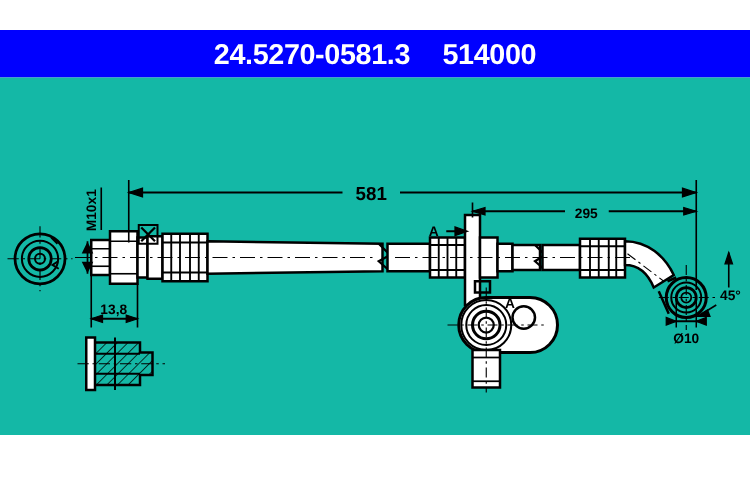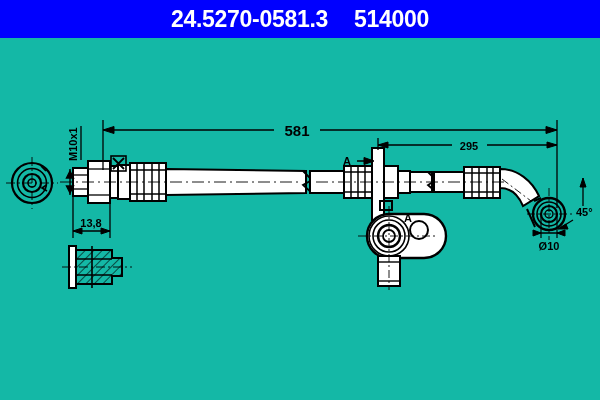--- a/index.html
+++ b/index.html
@@ -6,23 +6,24 @@
     margin: 0;
     padding: 0;
     background: #ffffff;
   }
   body {
     font-family: "Liberation Sans", sans-serif;
   }
   #page {
     position: relative;
     width: 600px;
-    height: 400px;
+    height: 324px;
     background: #ffffff;
     overflow: hidden;
+    margin-top: 24px;
   }
   #header-bar {
     position: absolute;
     left: 0;
     top: 0;
     width: 600px;
     height: 38px;
     background: #0000ff;
     display: flex;
     align-items: center;

